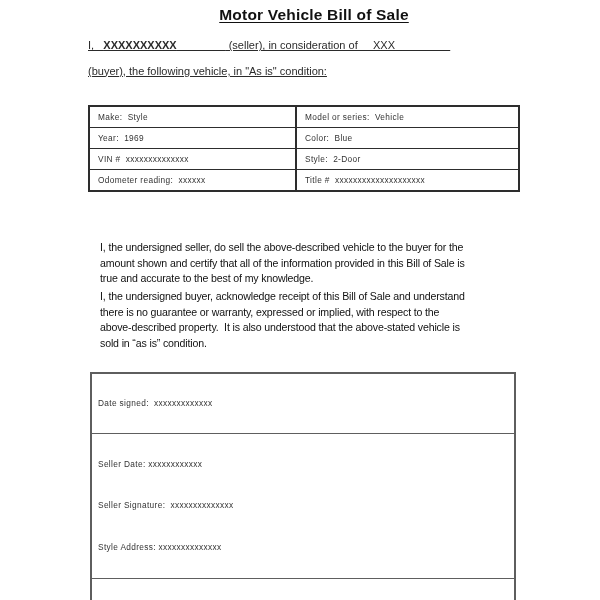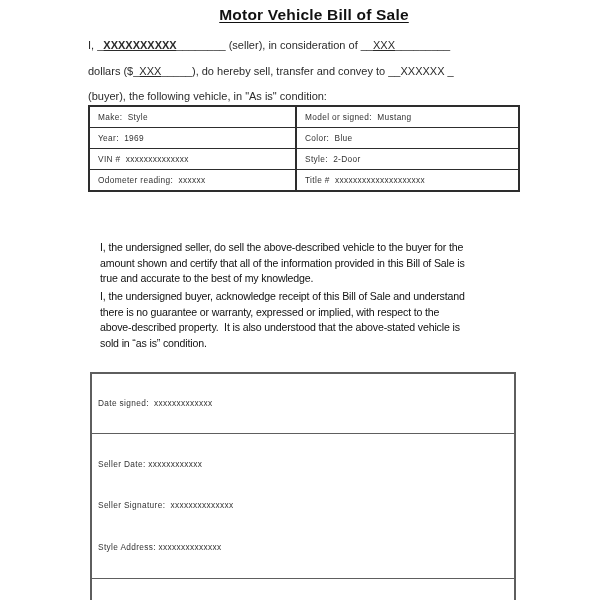--- a/index.html
+++ b/index.html
@@ -7,21 +7,21 @@
     position:relative; width:600px; height:600px; background:#ffffff;
     font-family:"Liberation Sans", sans-serif; color:#1f1f1f; overflow:hidden;padding-left:28px;
   }
   .doc-title {
     position:absolute; top:6px; left:0; right:0; text-align:center;
     font-size:15.5px; font-weight:bold; letter-spacing:0.2px; color:#111;
   }
   .doc-title span { text-decoration:underline; text-underline-offset:2px; }
 
   .intro { position:absolute; left:88px; top:33px; font-size:11px; color:#2b2b2b; }
-  .intro .line { height:25.5px; line-height:25.5px; white-space:pre; }
+  .intro .line { height:25.5px; line-height:25.5px; white-space:pre;text-decoration:underline; }
   .blank-bold { font-weight:bold; text-decoration:underline; }
   .blank-u { text-decoration:underline; }
 
   table.vtable {
     position:absolute; left:88px; top:105px; width:430px;
     border-collapse:collapse; table-layout:fixed;
     border:2px solid #2d2d2d;
   }
   table.vtable td {
     border:1px solid #2d2d2d; height:20px;
@@ -57,33 +57,32 @@
 <body>
 
 <div class="page">
 
   <div class="doc-title">
     <span>Motor Vehicle Bill of Sale</span>
   </div>
 
   <div class="intro">
     <div class="line"><span>I, _</span><span class="blank-bold">XXXXXXXXXX</span><span>________</span><span> (seller), in consideration of __</span><span class="blank-u">XXX</span><span>_________</span></div>
-    <div class="line"><span>dollars ($_</span><span class="blank-u">XXX</span><span>_____</span><span>), do hereby sell, transfer and convey to __XXXXXX _</span></div>
     <div class="line"><span>(buyer), the following vehicle, in "As is" condition:</span></div>
   </div>
 
   <table class="vtable">
     <colgroup>
         <col style="width:207px">
         <col style="width:223px">
       </colgroup>
     <tbody>
         <tr>
       <td>Make:  Style</td>
-      <td class="rcol">Model or signed:  Mustang</td>
+      <td class="rcol">Model or series:  Vehicle</td>
     </tr>
     <tr>
       <td>Year:  1969</td>
       <td class="rcol">Color:  Blue</td>
     </tr>
     <tr>
       <td>VIN #  xxxxxxxxxxxxxx</td>
       <td class="rcol">Style:  2-Door</td>
     </tr>
     <tr>

